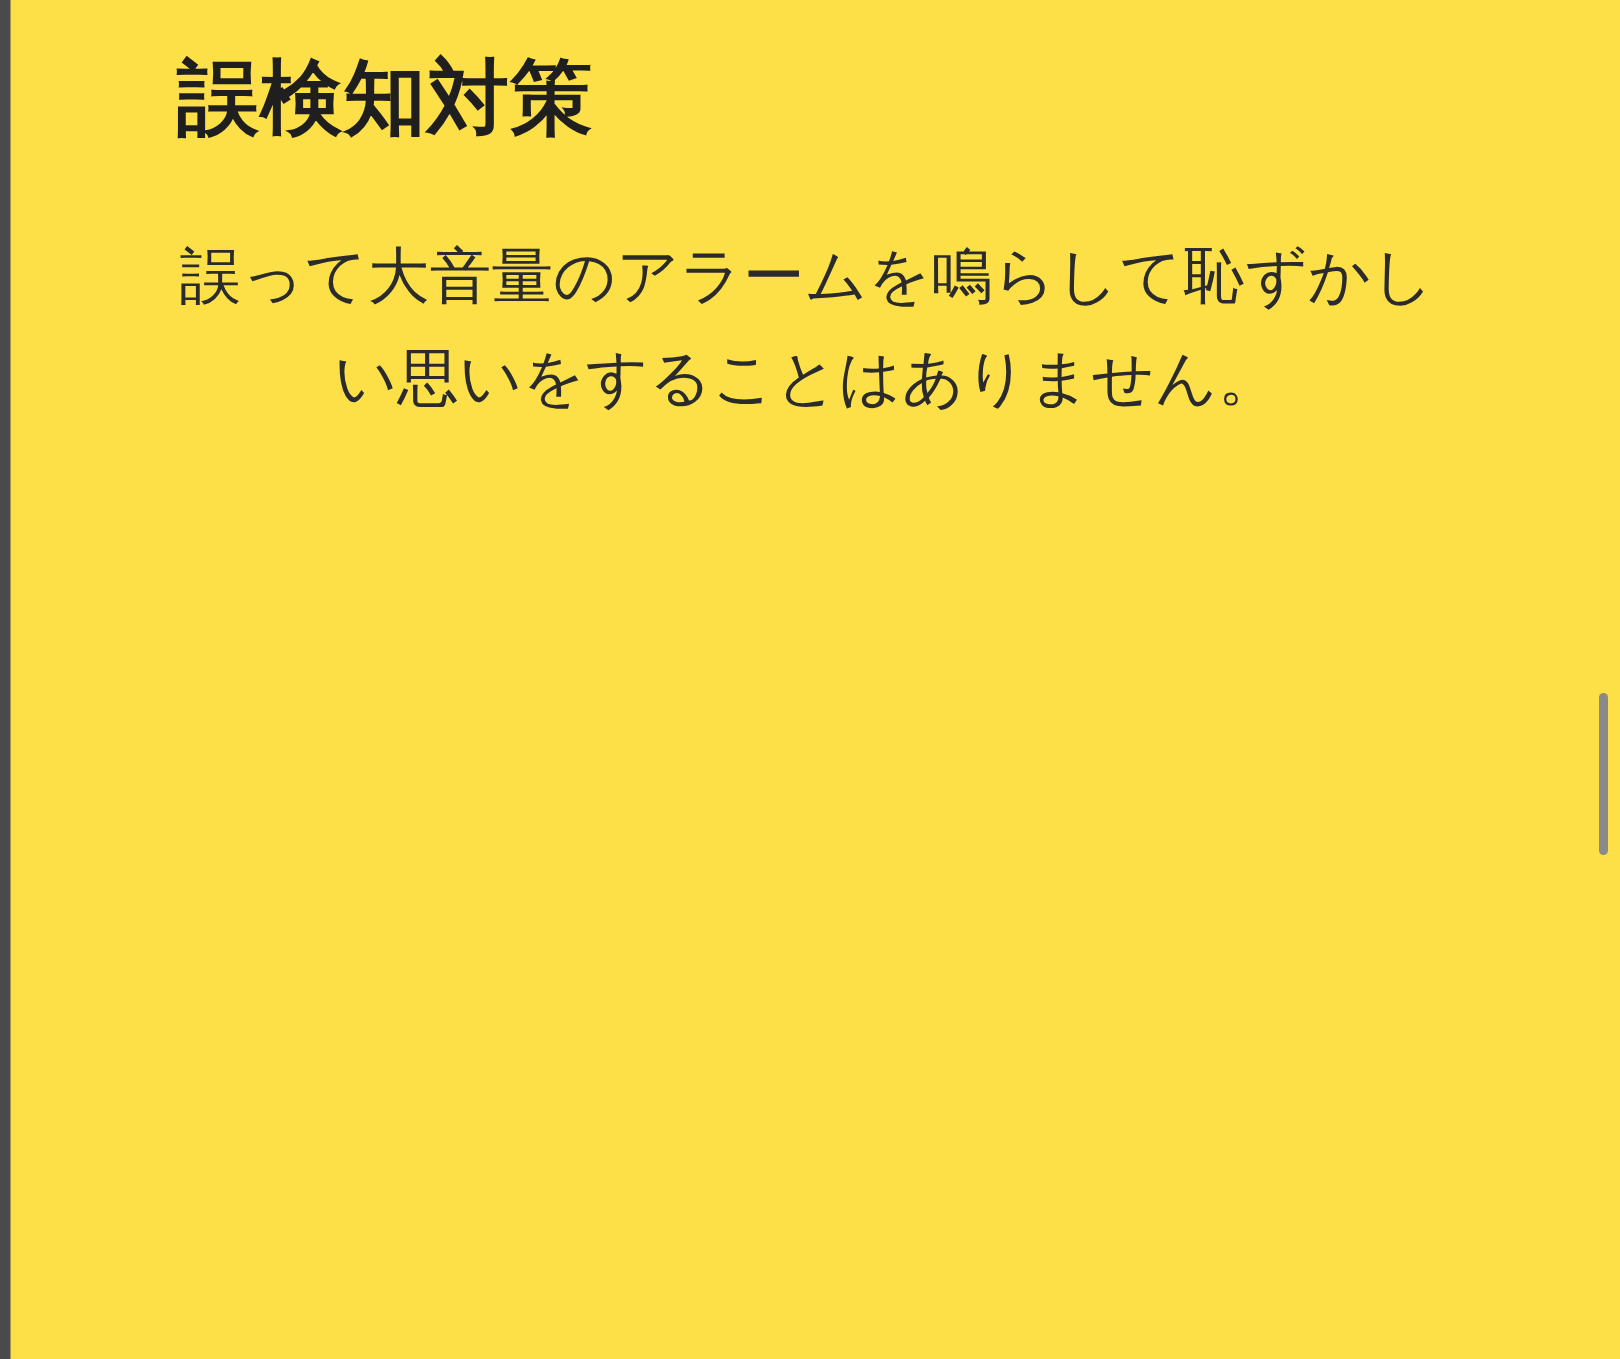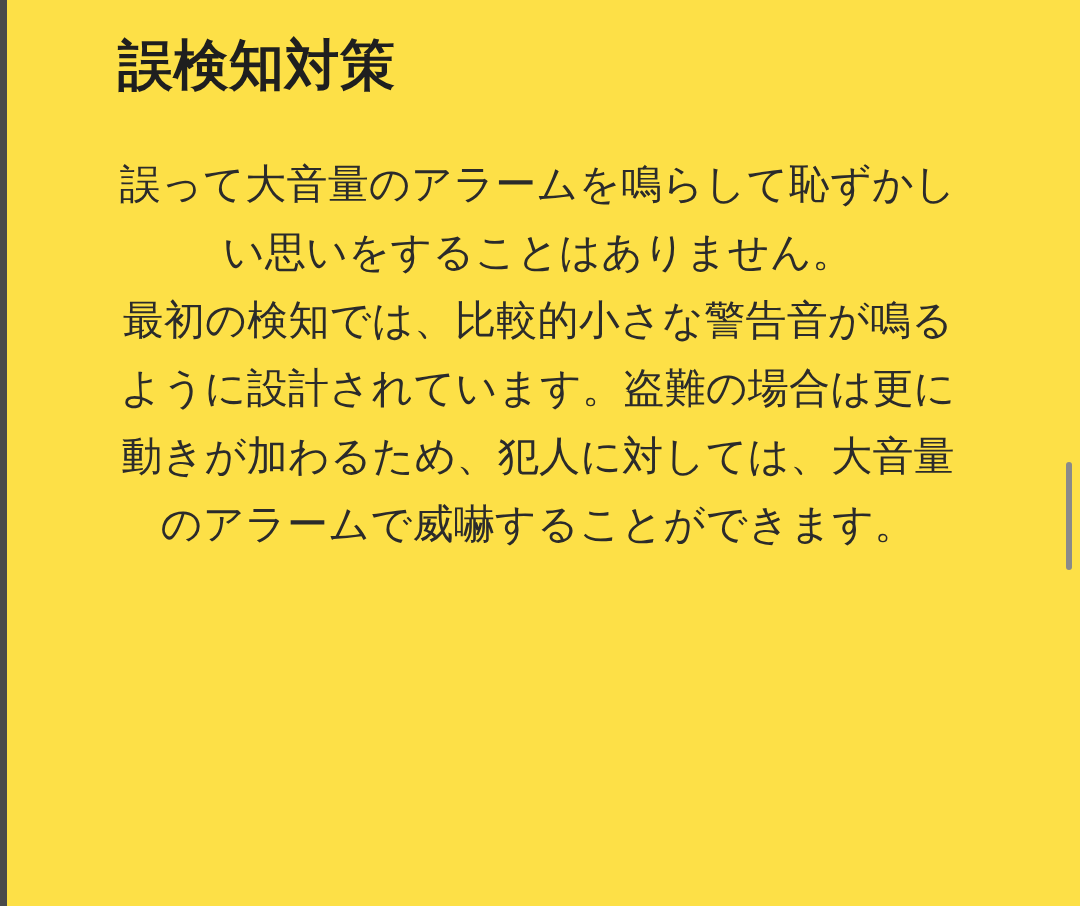--- a/index.html
+++ b/index.html
@@ -78,20 +78,19 @@
 
 <div class="page">
 
   <div class="left-rule"></div>
 
   <div class="content">
     <h1 class="doc-title">誤検知対策</h1>
 
     <div class="body-block">
       <p class="para">誤って大音量のアラームを鳴らして恥ずかしい思いをすることはありません。</p>
-      <p class="para">最初の検知では、比較的小さな警告音が鳴るように設計されています。盗難の場合は更に動きが加わるため、犯人に対しては、大音量のアラームで威嚇することができます。</p>
     </div>
   </div>
 
   <div class="scrollbar-track"></div>
   <div class="scrollbar-thumb"></div>
 
 </div>
 
 </body></html>

